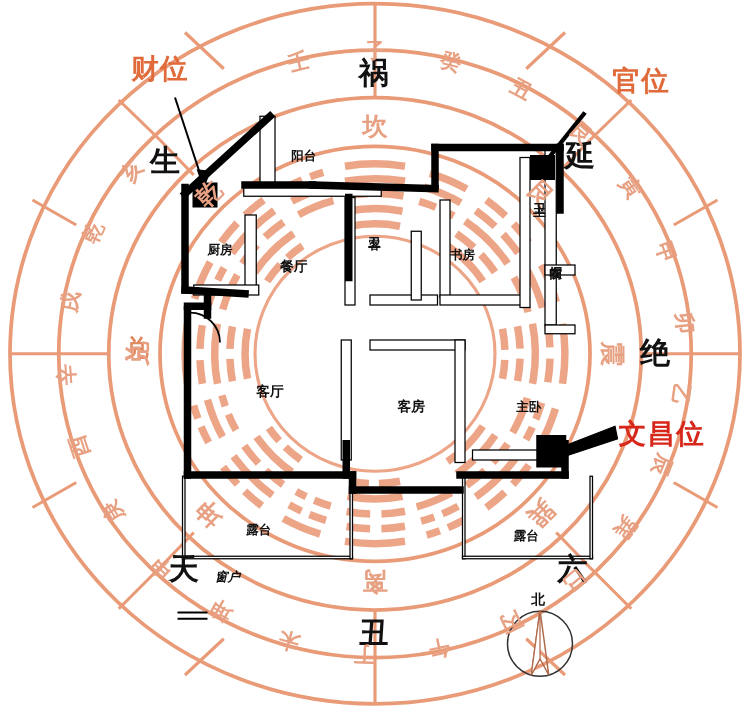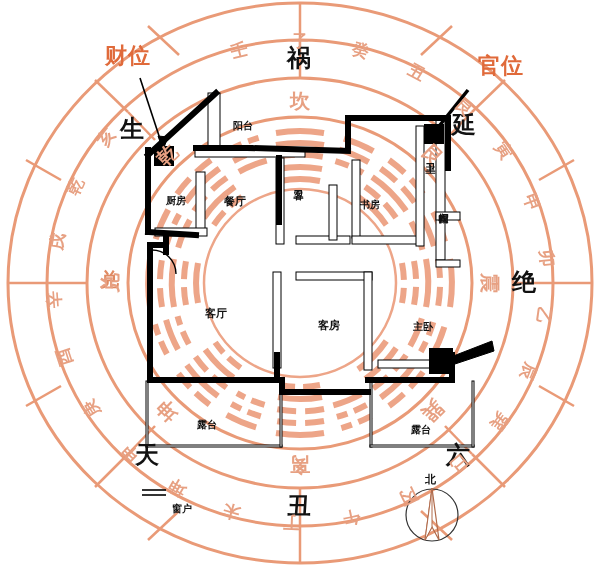--- a/index.html
+++ b/index.html
@@ -272,21 +272,22 @@
 
       <g>
         <circle cx="432" cy="515" r="26" fill="none" stroke="#333" stroke-width="1.2"></circle>
         <polygon points="432,488 439,540 432,527 425,540" fill="none" stroke="#b06a4a" stroke-width="1.2"></polygon>
         <polygon points="432,488 432,527 425,540" fill="#ffffff" stroke="#b06a4a" stroke-width="1"></polygon>
       </g>
     </g>
   </svg>
 
   <div class="lbl annot wealth" style="left:105px;top:45px;">财位</div>
-  <div class="lbl annot office" style="left:478px;top:55px;">官位</div>
+  <div class="lbl annot office" style="left:490px;top:55px;">官位</div>
+  <div class="lbl annot wenchang" style="left:495px;top:337px;">文昌位</div>
 
   <div class="lbl bagua-ch" style="left:120px;top:117px;">生</div>
   <div class="lbl bagua-ch" style="left:287px;top:46px;">祸</div>
   <div class="lbl bagua-ch" style="left:452px;top:113px;">延</div>
   <div class="lbl bagua-ch" style="left:512px;top:270px;">绝</div>
   <div class="lbl bagua-ch" style="left:446px;top:443px;">六</div>
   <div class="lbl bagua-ch" style="left:287px;top:494px;">丑</div>
   <div class="lbl bagua-ch" style="left:135px;top:443px;">天</div>
   <div class="lbl bagua-ch" style="left:100px;top:270px;font-size:19px;color:#e08a62;">兑</div>
 
@@ -323,29 +324,29 @@
       <div class="lbl ring-ch" style="left: 422.936px; top: 400.619px; font-size: 20px; transform: rotate(135deg);">巽</div>
       <div class="lbl ring-ch" style="left: 290px; top: 455.4px; font-size: 20px; transform: rotate(180deg);">离</div>
       <div class="lbl ring-ch" style="left: 157.064px; top: 400.619px; font-size: 20px; transform: rotate(225deg);">坤</div>
       <div class="lbl ring-ch" style="left: 100px; top: 273px; font-size: 20px; transform: rotate(270deg);">兑</div>
       <div class="lbl ring-ch" style="left: 157.064px; top: 145.381px; font-size: 20px; transform: rotate(315deg);">乾</div>
     </div>
 
   <div id="room-layer">
       <div class="lbl room sm" style="left: 197px; top: 121px; padding-left: 36px;">阳台</div>
       <div class="lbl room sm" style="left: 166px; top: 196px;">厨房</div>
-      <div class="lbl room" style="left: 224px; top: 196px;">餐厅</div>
+      <div class="lbl room" style="left: 224px; top: 208px;">餐厅</div>
       <div class="lbl room sm vert" style="left: 293px; top: 182px;">客卫</div>
       <div class="lbl room sm" style="left: 360px; top: 200px;">书房</div>
       <div class="lbl room sm vert" style="left: 425px; top: 155px;">主卫</div>
       <div class="lbl room sm vert" style="left: 438px; top: 205px;">衣帽间</div>
       <div class="lbl room" style="left: 205px; top: 308px;">客厅</div>
       <div class="lbl room" style="left: 318px; top: 320px;">客房</div>
       <div class="lbl room sm" style="left: 413px; top: 322px;">主卧</div>
       <div class="lbl room sm" style="left: 197px; top: 420px;">露台</div>
       <div class="lbl room sm" style="left: 411px; top: 425px;">露台</div>
     </div>
 
-  <div class="lbl legend-t" style="left:172px;top:504px;">窗户</div>
+  <div class="lbl legend-t" style="left:172px;top:458px;font-style:italic;">窗户</div>
 
   <div class="lbl north-t" style="left:425px;top:474px;">北</div>
 
 </div>
 
 </body></html>

